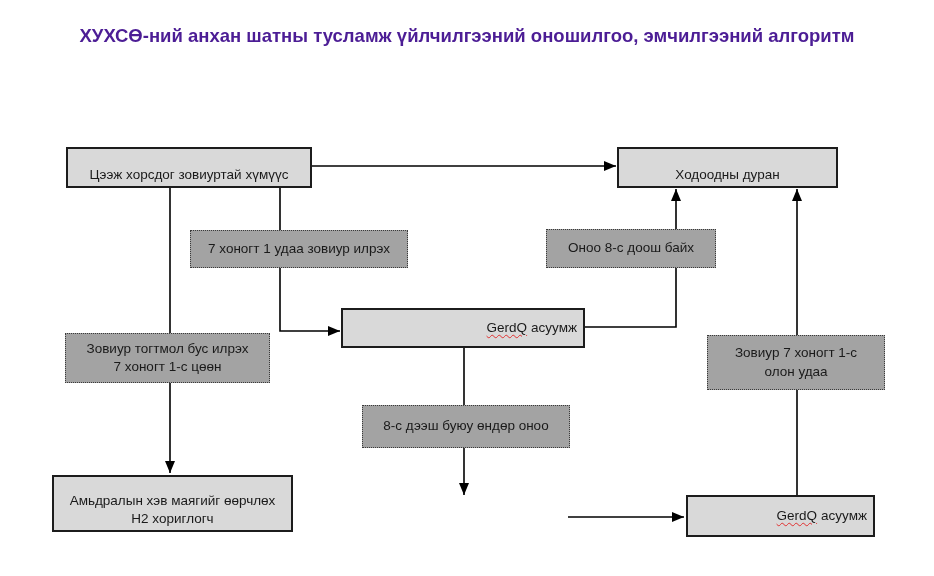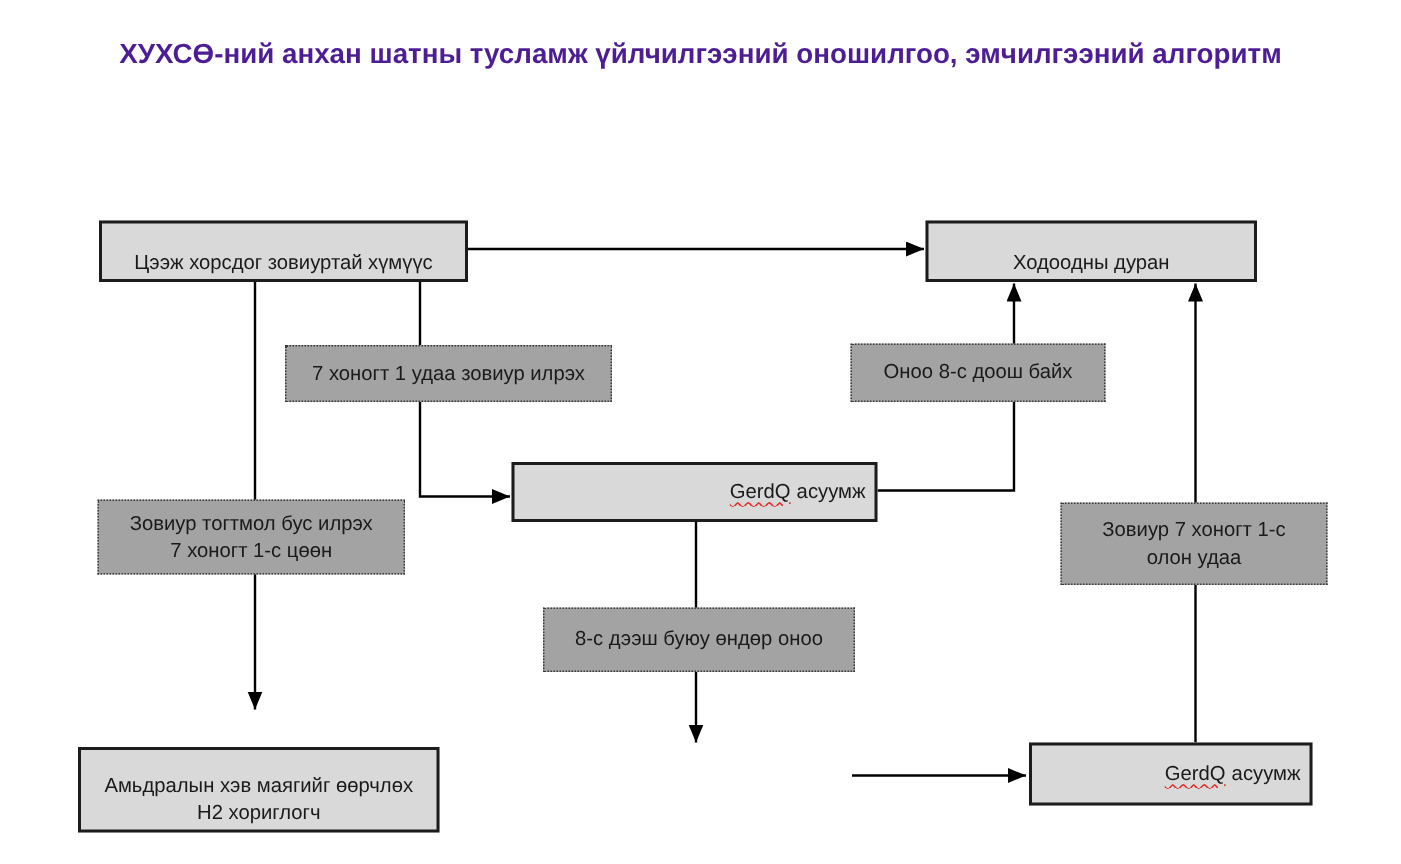--- a/index.html
+++ b/index.html
@@ -112,36 +112,36 @@
 
   <div class="node" style="left:617px;top:147px;width:221px;height:41px;">
     <div>Ходоодны дуран</div>
   </div>
 
   <div class="node" style="left:341px;top:308px;width:244px;height:40px;flex-direction:row;">
     <span class="squiggle">GerdQ</span>
     <span class="gap">асуумж</span>
   </div>
 
-  <div class="node" style="left:52px;top:498px;width:241px;height:57px;">
+  <div class="node" style="left:52px;top:475px;width:241px;height:57px;">
     <div>Амьдралын хэв маягийг өөрчлөх</div>
     <div>Н2 хориглогч</div>
   </div>
 
 
   <div class="node" style="left:686px;top:495px;width:189px;height:42px;flex-direction:row;">
     <span class="squiggle">GerdQ</span>
     <span class="gap">асуумж</span>
   </div>
 
   <div class="cond" style="left:190px;top:230px;width:218px;height:38px;">
     <div>7 хоногт 1 удаа зовиур илрэх</div>
   </div>
 
-  <div class="cond" style="left:567px;top:229px;width:170px;height:39px;">
+  <div class="cond" style="left:546px;top:229px;width:170px;height:39px;">
     <div>Оноо 8-с доош байх</div>
   </div>
 
   <div class="cond" style="left:65px;top:333px;width:205px;height:50px;">
     <div>Зовиур тогтмол бус илрэх</div>
     <div>7 хоногт 1-с цөөн</div>
   </div>
 
   <div class="cond" style="left:707px;top:335px;width:178px;height:55px;">
     <div>Зовиур 7 хоногт 1-с</div>

